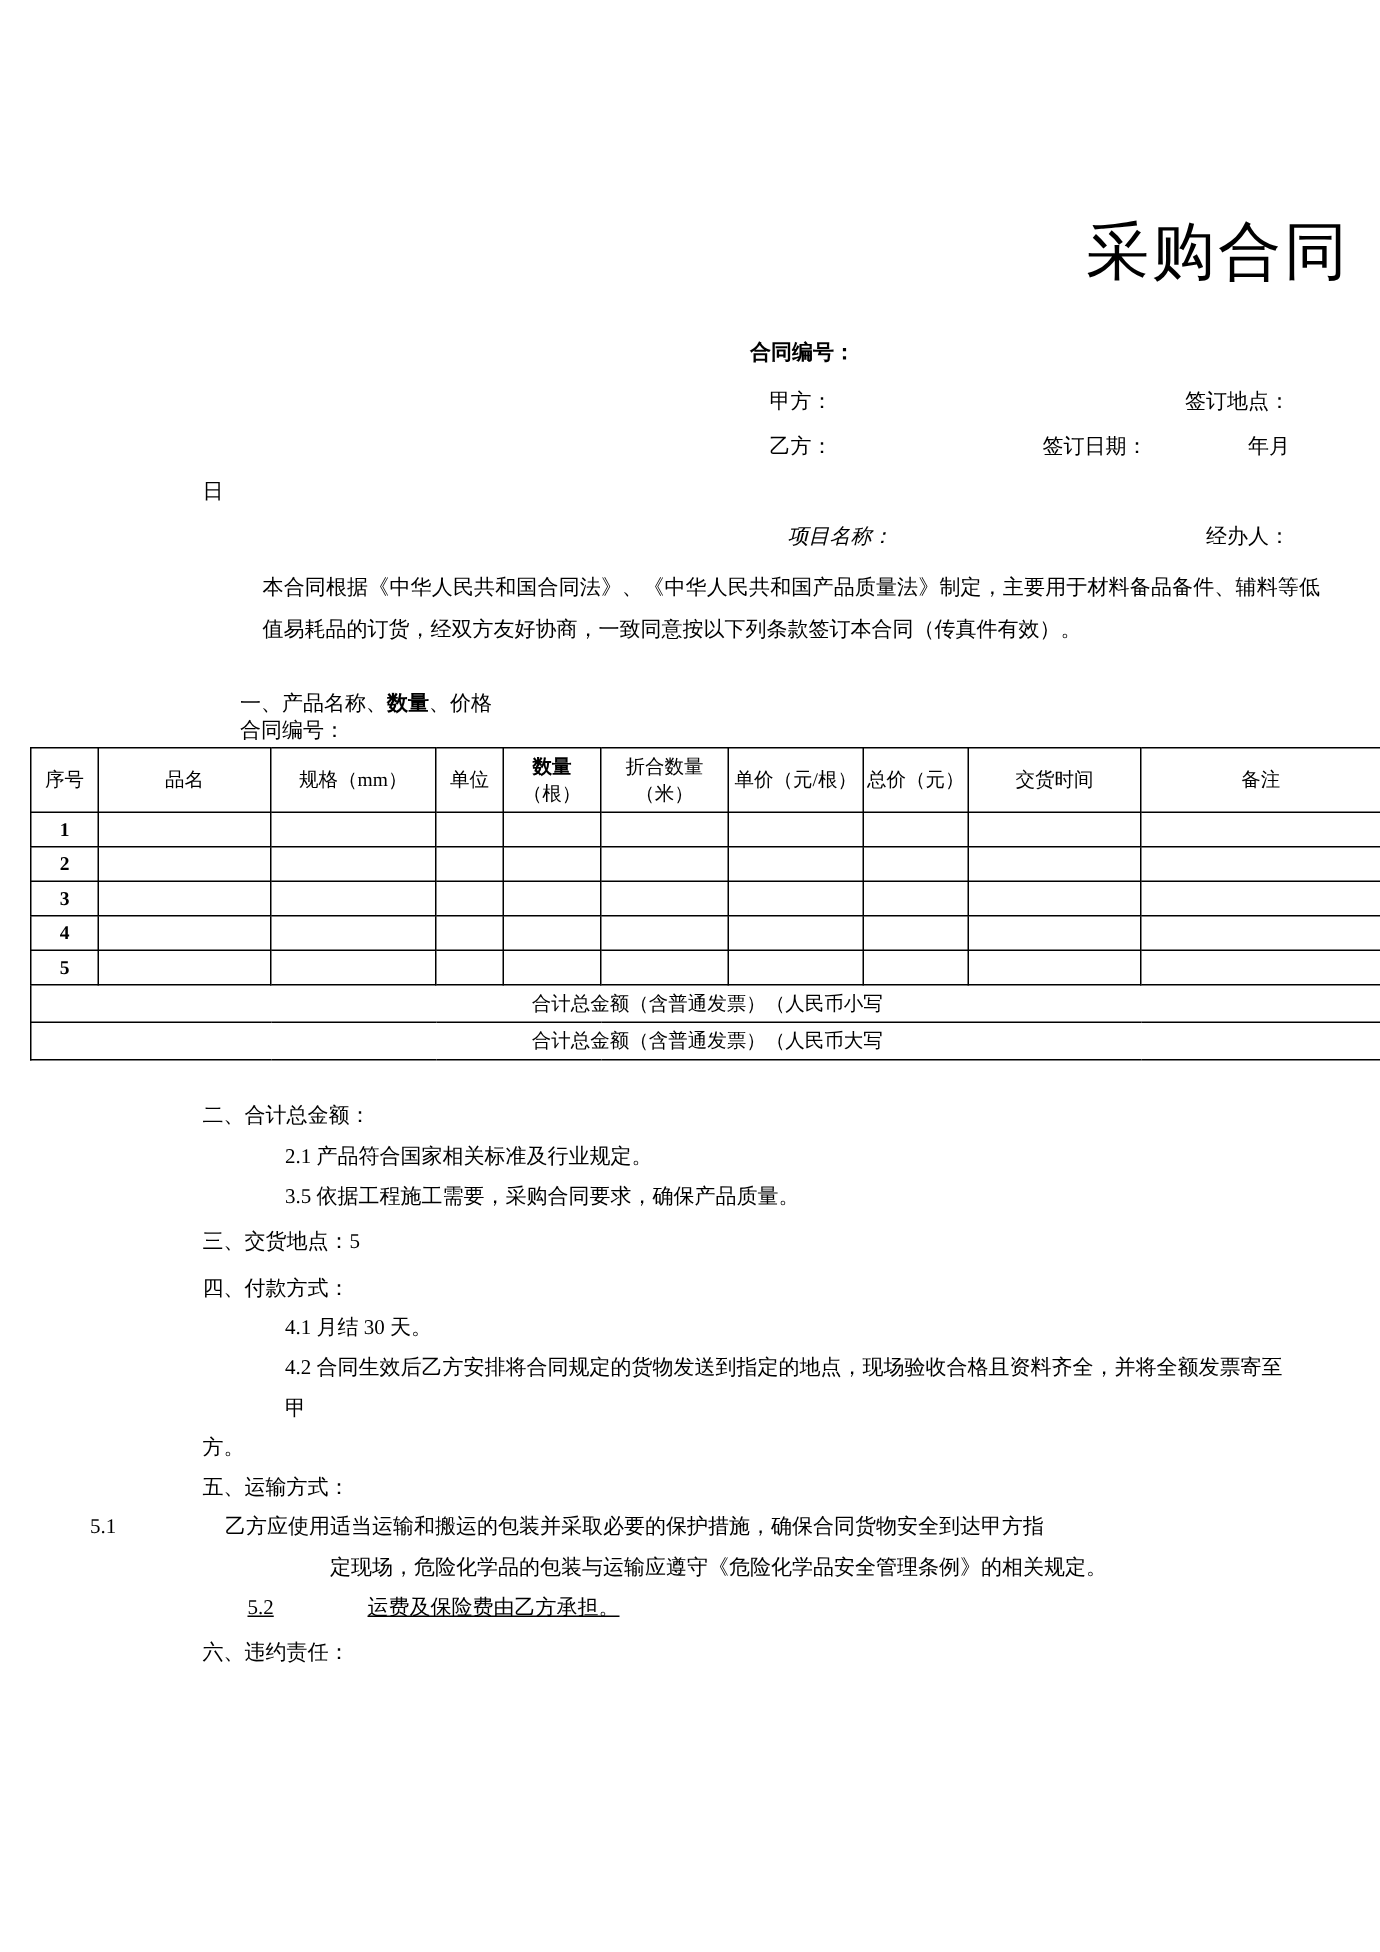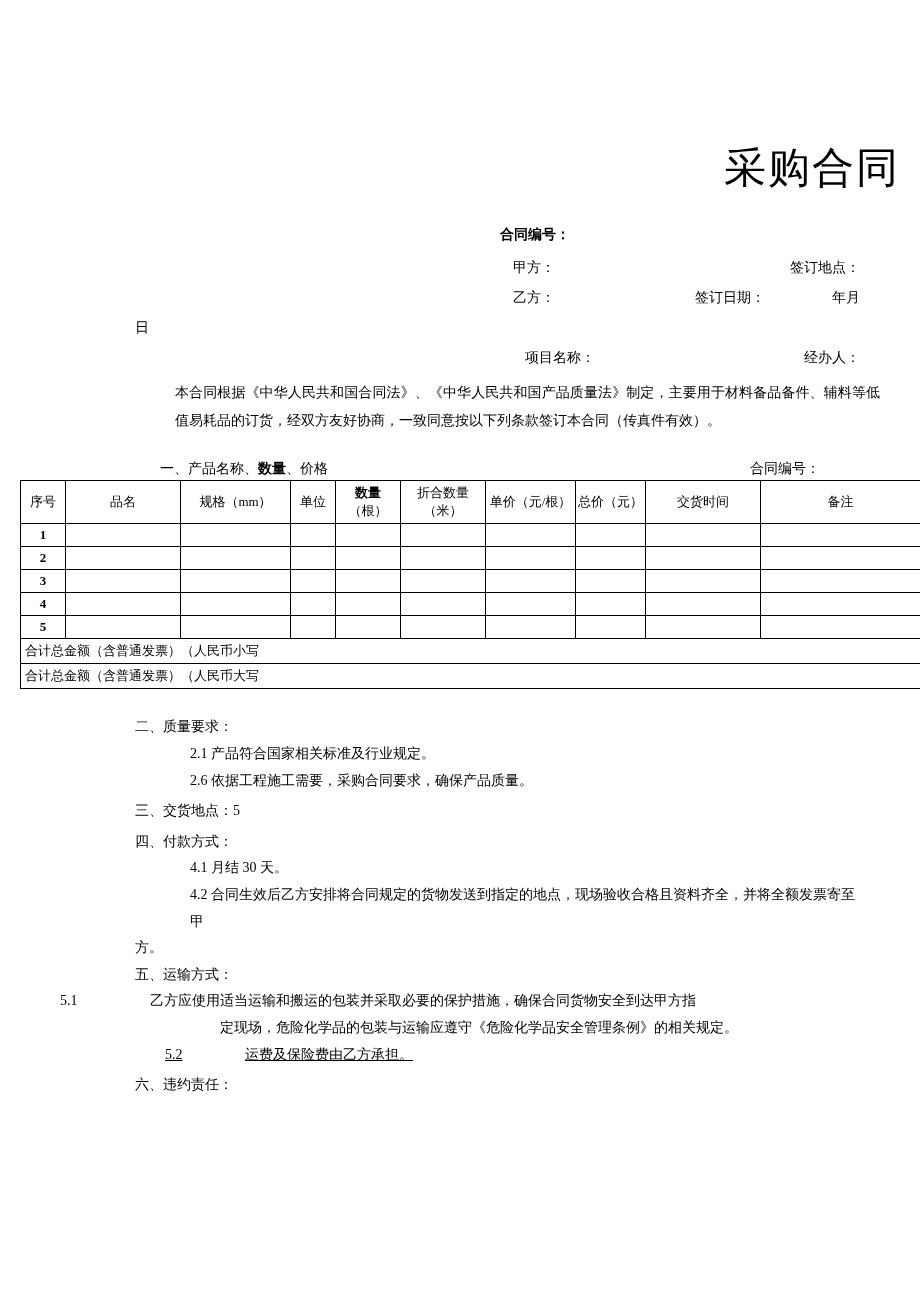--- a/index.html
+++ b/index.html
@@ -39,42 +39,43 @@
     .right-field { flex: 1; }
     .intro {
       padding: 0 20px 0 155px;
       line-height: 2.0;
       margin: 8px 0 25px 0;
       text-align: justify;
       font-family: Liberation Mono, monospace;
     }
     .section-title-line {
       display: flex;
-      justify-content: space-between;
+      justify-content: center;
       padding-left: 140px;
       padding-right: 80px;
       margin-bottom: 2px;
+      flex-direction: column;
     }
     table {
       border-collapse: collapse;
       width: 100%;
       table-layout: fixed;
     }
     th, td {
       border: 1px solid #000;
       padding: 3px 2px;
       text-align: center;
       font-weight: normal;
       font-size: 13px;
       vertical-align: middle;
     }
     th { line-height: 1.4; }
     td.row-no { font-weight: bold; }
     .sum-row td {
-      text-align: left;
+      text-align: center;
       padding-left: 4px;
     }
     .sections {
       padding-left: 115px;
       padding-right: 40px;
       margin-top: 25px;
       line-height: 1.9;
     }
     .sub { padding-left: 55px; }
     .sub-indent { padding-left: 140px; }
@@ -99,21 +100,21 @@
       <div class="right-field">
         <span>签订日期：</span>
         <span style="display:inline-block; width:60px;"></span>
         <span>年月</span>
       </div>
     </div>
     <div class="row">
       <div>日</div>
     </div>
     <div class="row">
-      <div class="left-field" style="flex:0 0 460px;">项目名称：</div>
+      <div class="left-field" style="flex:0 0 460px;font-style:italic;">项目名称：</div>
       <div class="right-field">经办人：</div>
     </div>
   </div>
 
   <div class="intro">本合同根据《中华人民共和国合同法》、《中华人民共和国产品质量法》制定，主要用于材料备品备件、辅料等低值易耗品的订货，经双方友好协商，一致同意按以下列条款签订本合同（传真件有效）。</div>
 
   <div class="section-title-line">
     <div>
       <span>一、产品名称、</span><span class="bold">数量</span><span>、价格</span>
     </div>
@@ -211,23 +212,23 @@
       <tr class="sum-row">
           <td colspan="10">合计总金额（含普通发票）（人民币小写</td>
         </tr>
       <tr class="sum-row">
           <td colspan="10">合计总金额（含普通发票）（人民币大写</td>
         </tr>
     </tbody>
   </table>
 
   <div class="sections">
-    <div>二、质量要求：</div>
+    <div>二、合计总金额：</div>
     <div class="sub">2.1   产品符合国家相关标准及行业规定。</div>
-    <div class="sub">2.6   依据工程施工需要，采购合同要求，确保产品质量。</div>
+    <div class="sub">3.5   依据工程施工需要，采购合同要求，确保产品质量。</div>
 
     <div style="margin-top:4px;">三、交货地点：5</div>
 
     <div style="margin-top:4px;">四、付款方式：</div>
     <div class="sub">4.1   月结 30 天。</div>
     <div style="margin-left:-75px;">
       <div style="padding-left:130px;">4.2   合同生效后乙方安排将合同规定的货物发送到指定的地点，现场验收合格且资料齐全，并将全额发票寄至甲</div>
       <div style="padding-left:75px;">方。</div>
     </div>
 

